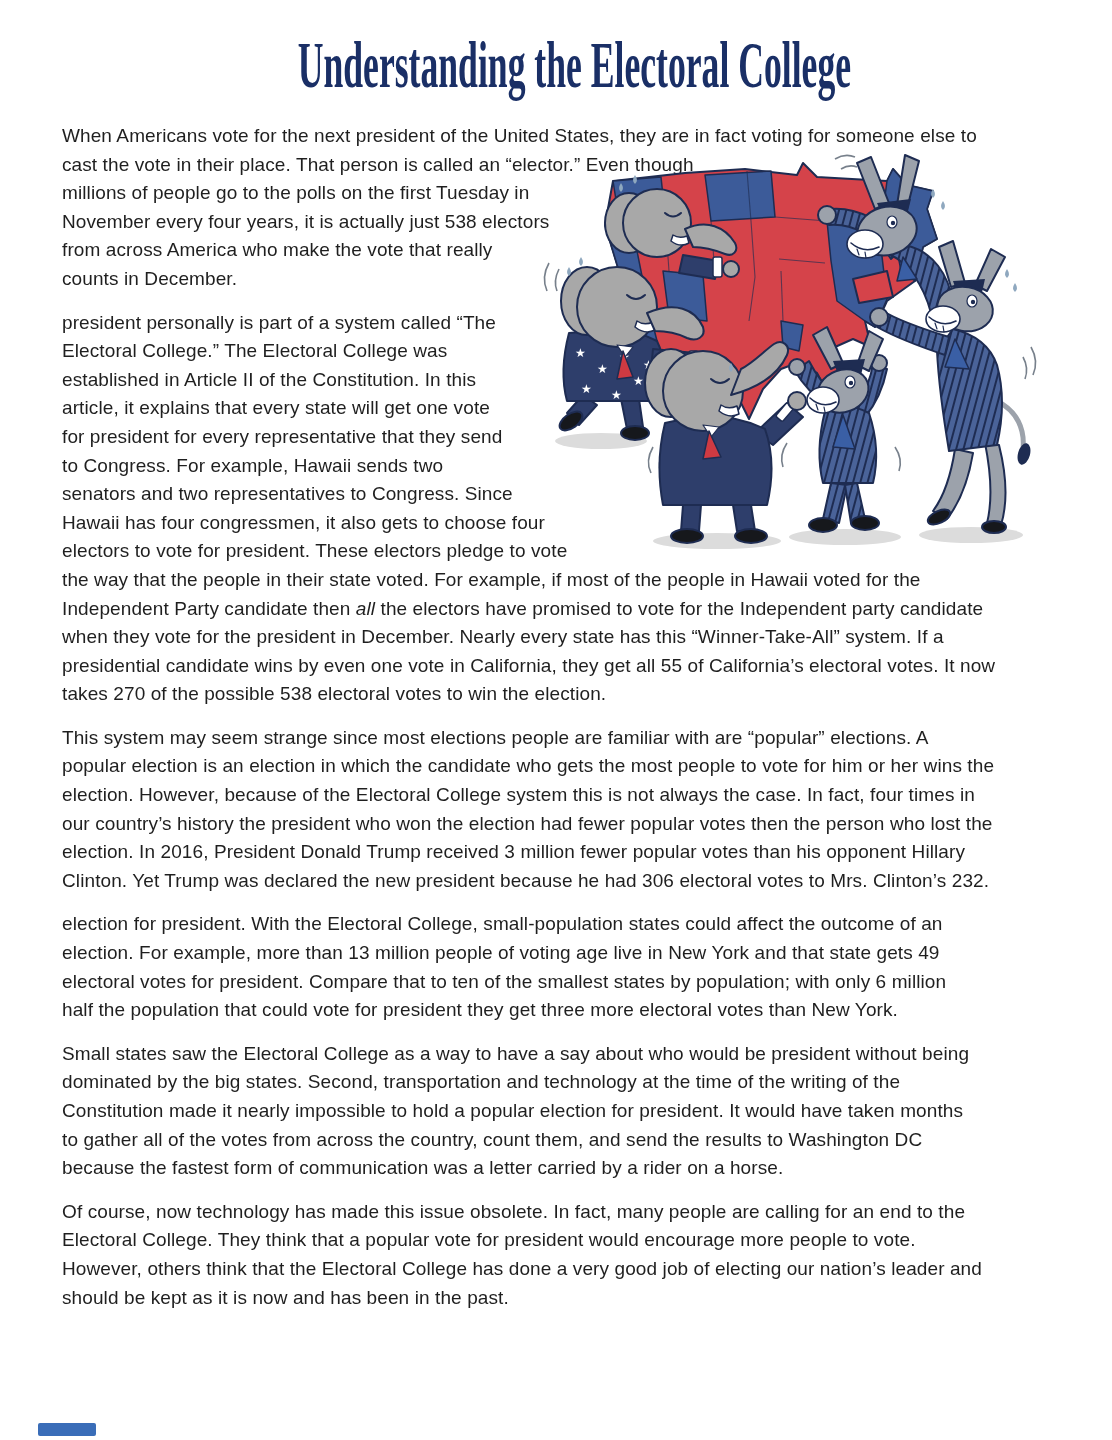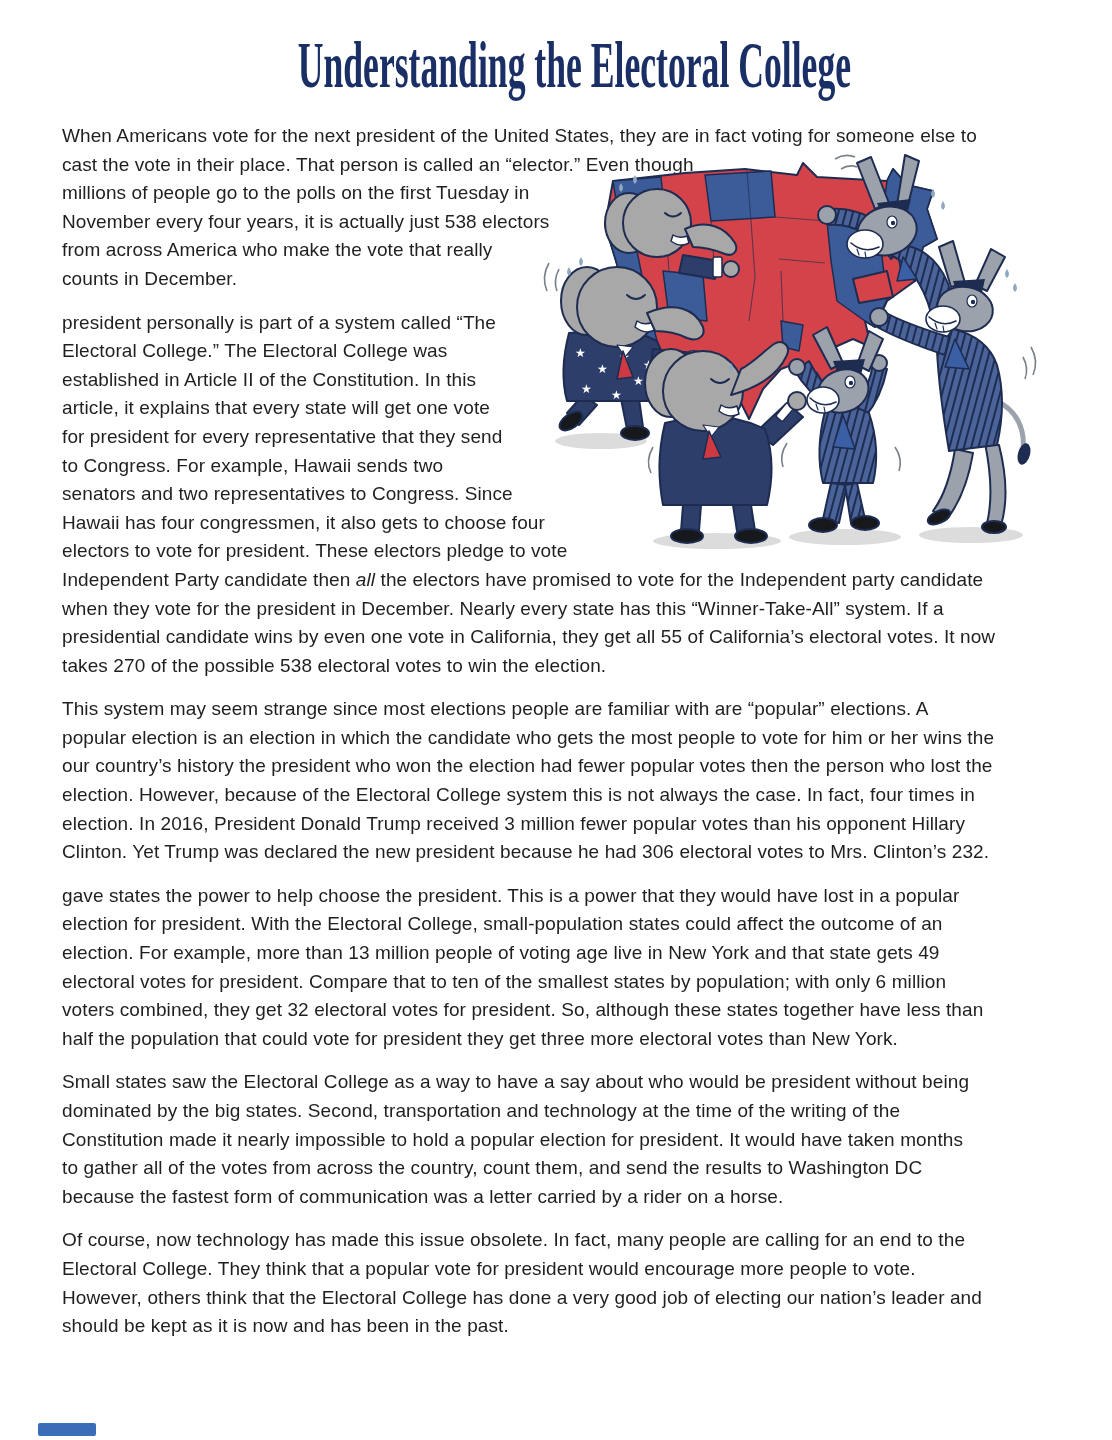--- a/index.html
+++ b/index.html
@@ -44,39 +44,38 @@
       <p class="para">
         <span class="line">president personally is part of a system called “The</span>
         <span class="line">Electoral College.” The Electoral College was</span>
         <span class="line">established in Article II of the Constitution. In this</span>
         <span class="line">article, it explains that every state will get one vote</span>
         <span class="line">for president for every representative that they send</span>
         <span class="line">to Congress. For example, Hawaii sends two</span>
         <span class="line">senators and two representatives to Congress. Since</span>
         <span class="line">Hawaii has four congressmen, it also gets to choose four</span>
         <span class="line">electors to vote for president. These electors pledge to vote</span>
+        <span class="line">the way that the people in their state voted. For example, if most of the people in Hawaii voted for the</span>
         <span class="line">Independent Party candidate then <i>all</i> the electors have promised to vote for the Independent party candidate</span>
         <span class="line">when they vote for the president in December. Nearly every state has this “Winner-Take-All” system. If a</span>
         <span class="line">presidential candidate wins by even one vote in California, they get all 55 of California’s electoral votes. It now</span>
         <span class="line">takes 270 of the possible 538 electoral votes to win the election.</span>
       </p>
       <p class="para">
         <span class="line">This system may seem strange since most elections people are familiar with are “popular” elections. A</span>
         <span class="line">popular election is an election in which the candidate who gets the most people to vote for him or her wins the</span>
+        <span class="line">election. However, because of the Electoral College system this is not always the case. In fact, four times in</span>
         <span class="line">our country’s history the president who won the election had fewer popular votes then the person who lost the</span>
-        <span class="line">election. However, because of the Electoral College system this is not always the case. In fact, four times in</span>
         <span class="line">election. In 2016, President Donald Trump received 3 million fewer popular votes than his opponent Hillary</span>
         <span class="line">Clinton. Yet Trump was declared the new president because he had 306 electoral votes to Mrs. Clinton’s 232.</span>
       </p>
       <p class="para">
-        <span class="line">gave states the power to help choose the president. This is a power that they would have lost in a popular</span>
         <span class="line">election for president. With the Electoral College, small-population states could affect the outcome of an</span>
         <span class="line">election. For example, more than 13 million people of voting age live in New York and that state gets 49</span>
         <span class="line">electoral votes for president. Compare that to ten of the smallest states by population; with only 6 million</span>
-        <span class="line">voters combined, they get 32 electoral votes for president. So, although these states together have less than</span>
         <span class="line">half the population that could vote for president they get three more electoral votes than New York.</span>
       </p>
       <p class="para">
         <span class="line">Small states saw the Electoral College as a way to have a say about who would be president without being</span>
         <span class="line">dominated by the big states. Second, transportation and technology at the time of the writing of the</span>
         <span class="line">Constitution made it nearly impossible to hold a popular election for president. It would have taken months</span>
         <span class="line">to gather all of the votes from across the country, count them, and send the results to Washington DC</span>
         <span class="line">because the fastest form of communication was a letter carried by a rider on a horse.</span>
       </p>
       <p class="para">

